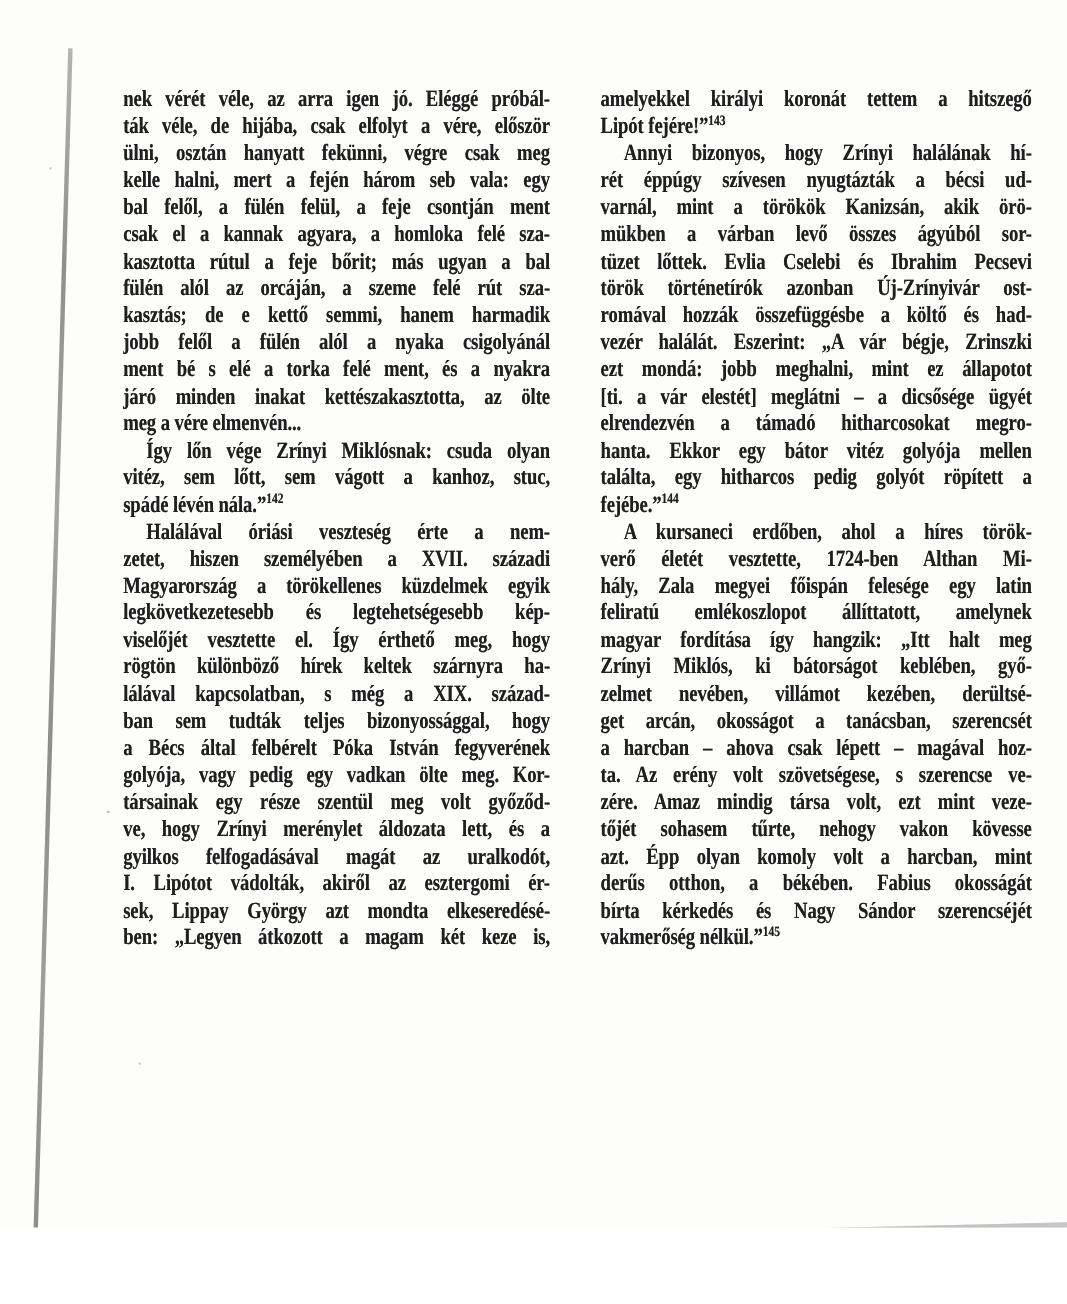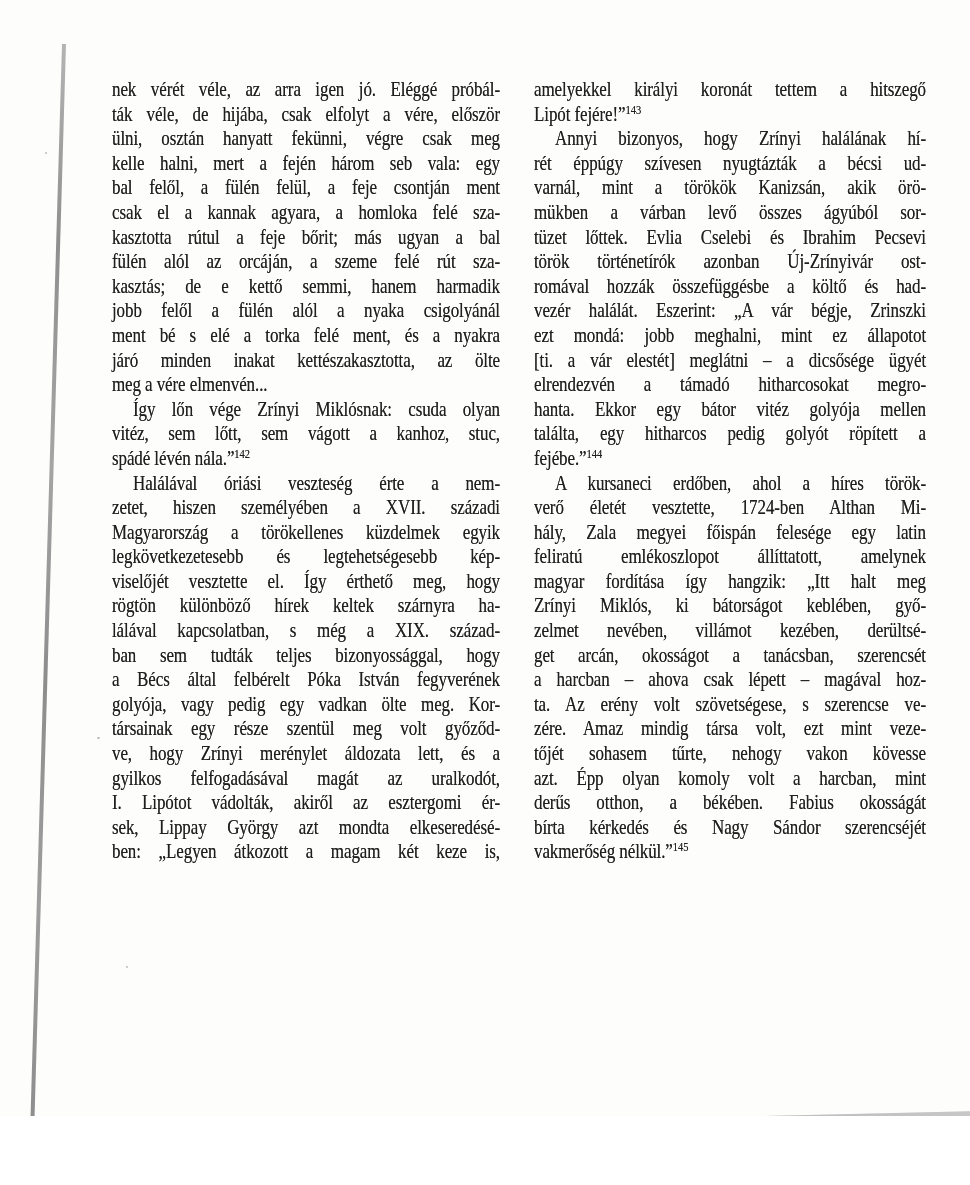--- a/index.html
+++ b/index.html
@@ -7,20 +7,21 @@
     width: 970px; height: 1185px;
     overflow: hidden;
     background: #ffffff;
     font-family: "Liberation Serif", serif;
   }
   .scan {
     position: absolute; left: 0; top: 0;
     width: 970px; height: 1116px;
     background: var(--paper, #fdfdfc);
     overflow: hidden;
+    font-weight: bold;
   }
   
   .spine-line {
     position: absolute;
     left: 62px; top: 44px;
     width: 3.5px; height: 1098px;
     transform: rotate(1.68deg);
     transform-origin: 50% 0;
     background: linear-gradient(180deg,
       #b4b4b4 0%, #8f8f8f 18%, #a5a5a5 38%,
@@ -44,21 +45,21 @@
   .speck.s1 { left: 45px;  top: 152px; width: 2px;   height: 2px; }
   .speck.s2 { left: 97px;  top: 737px; width: 2.5px; height: 2px; }
   .speck.s3 { left: 126px; top: 966px; width: 2px;   height: 2px; }
 
   .textblock {
     position: absolute; left: 112px; top: 78px;
     color: var(--ink, #1f1f1f);
   }
   .col { position: absolute; top: 0; }
   .col-left  { left: 0;     width: 388px; }
-  .col-right { left: 422px; width: 392px; }
+  .col-right { left: 434px; width: 392px; }
   .line {
     height: 24.6px;
     line-height: 24.6px;
     font-size: 17px;
     letter-spacing: -0.1px;
     text-align: justify;
     text-align-last: justify;
     text-justify: inter-word;
     transform: scaleY(1.24);
     transform-origin: 0 50%;

